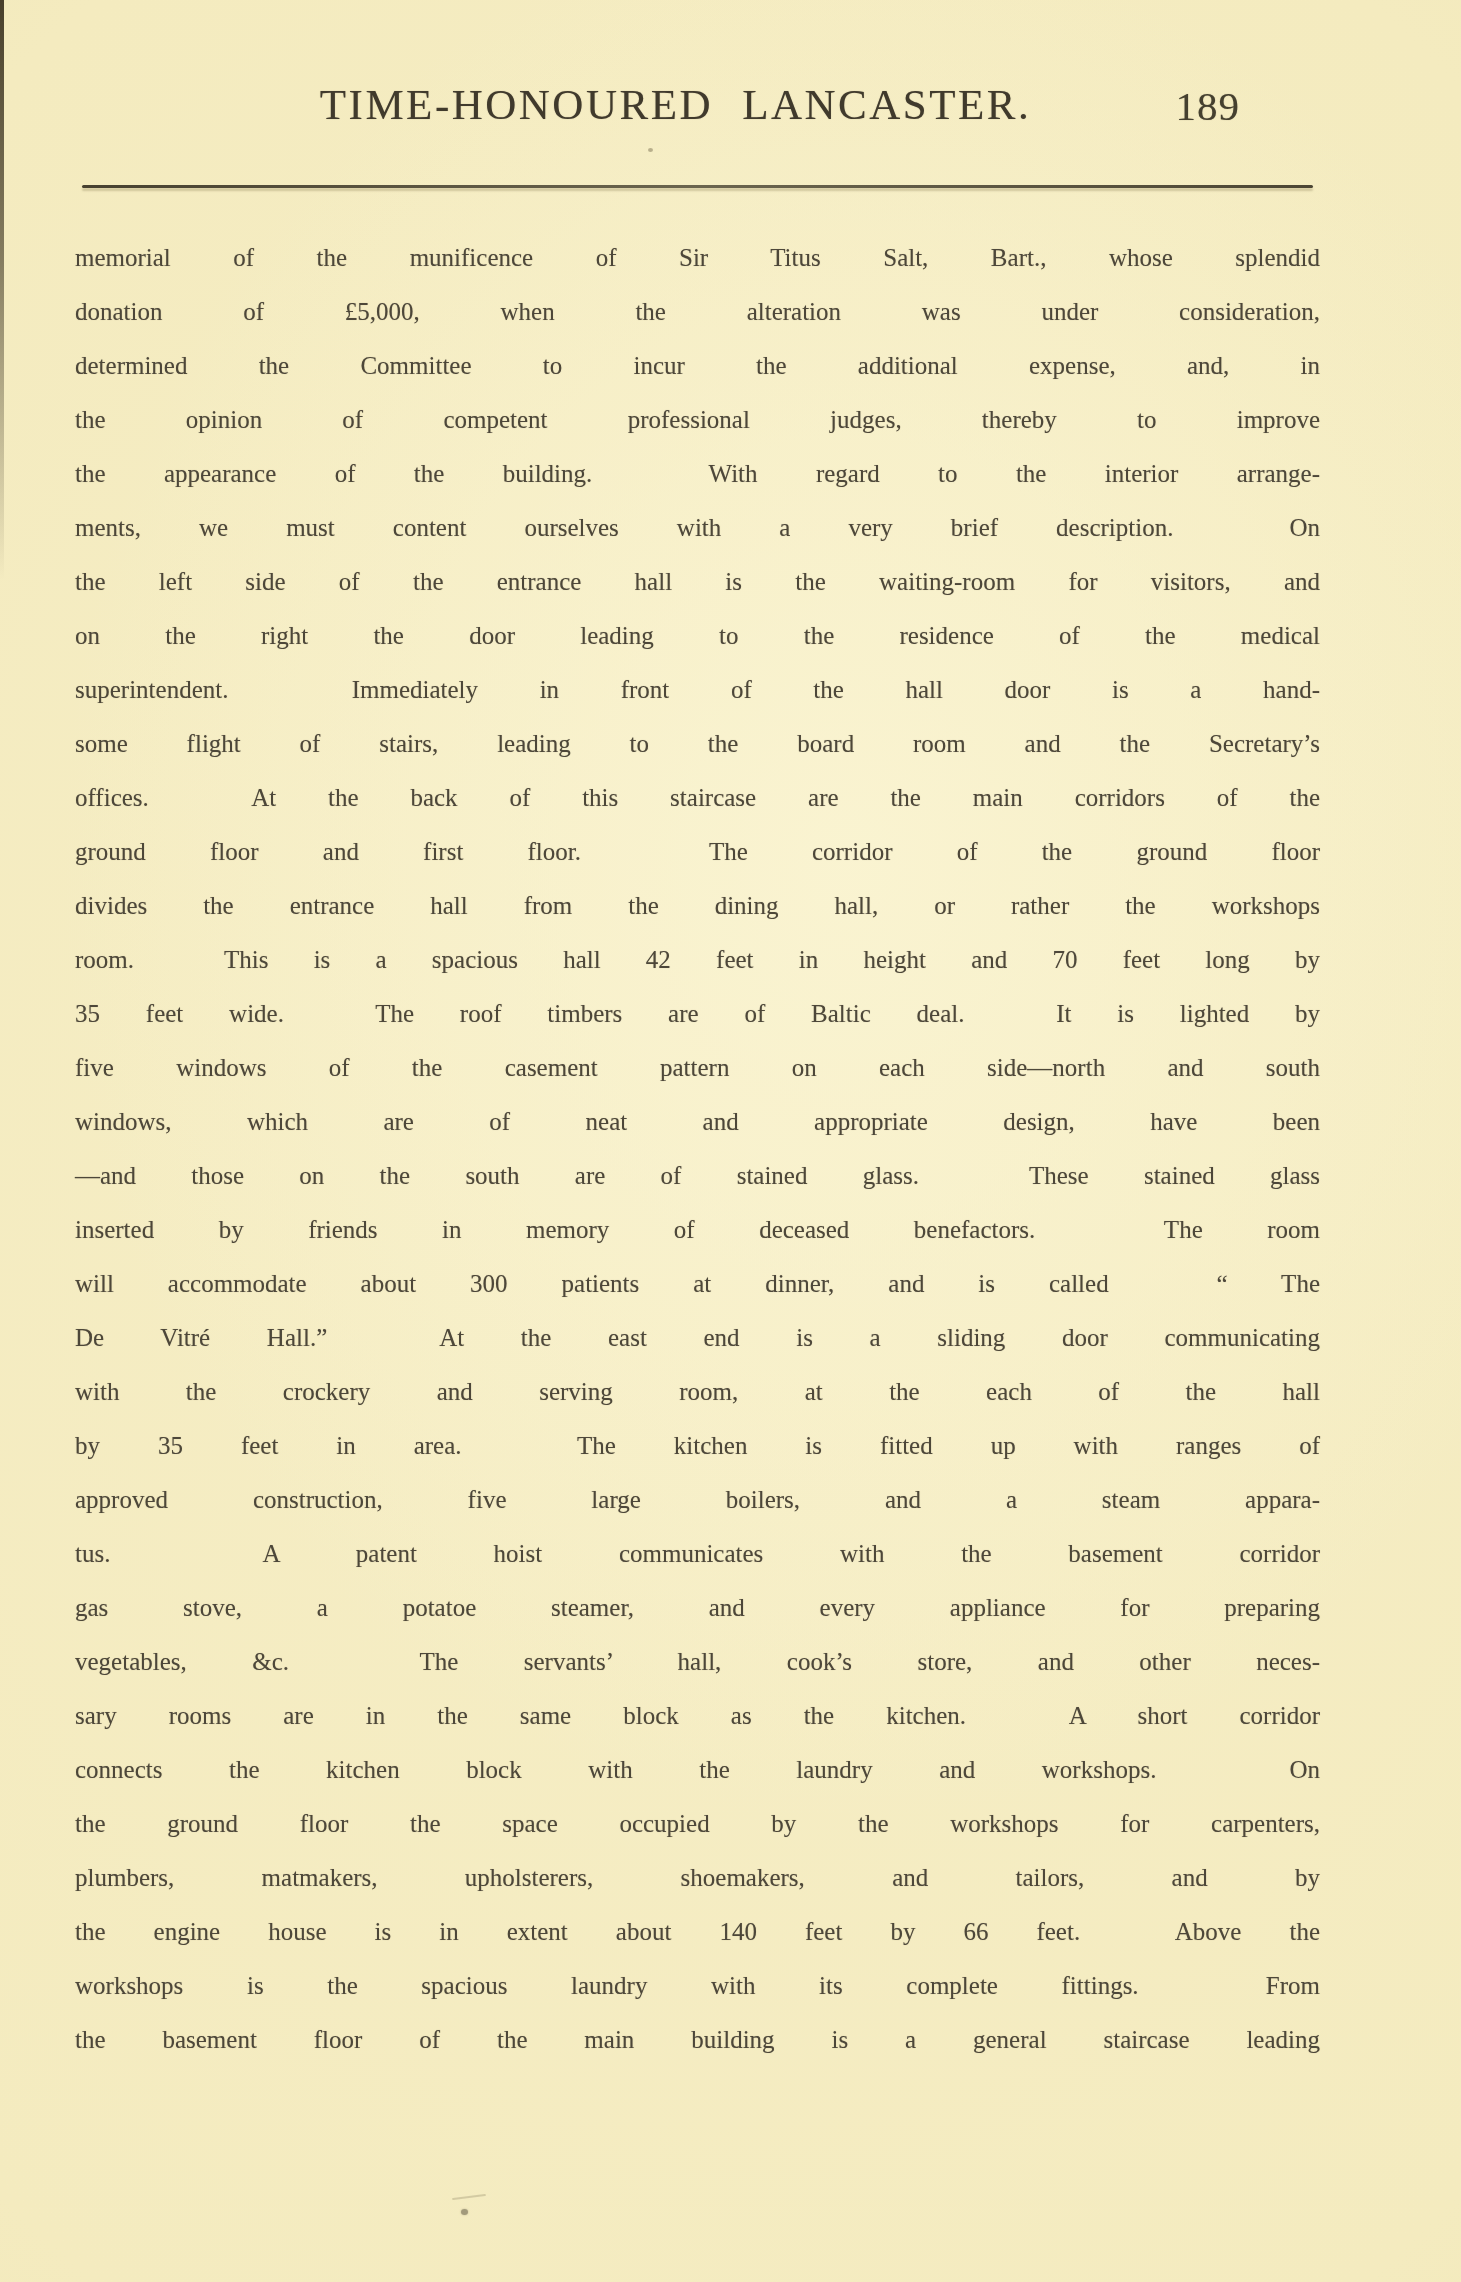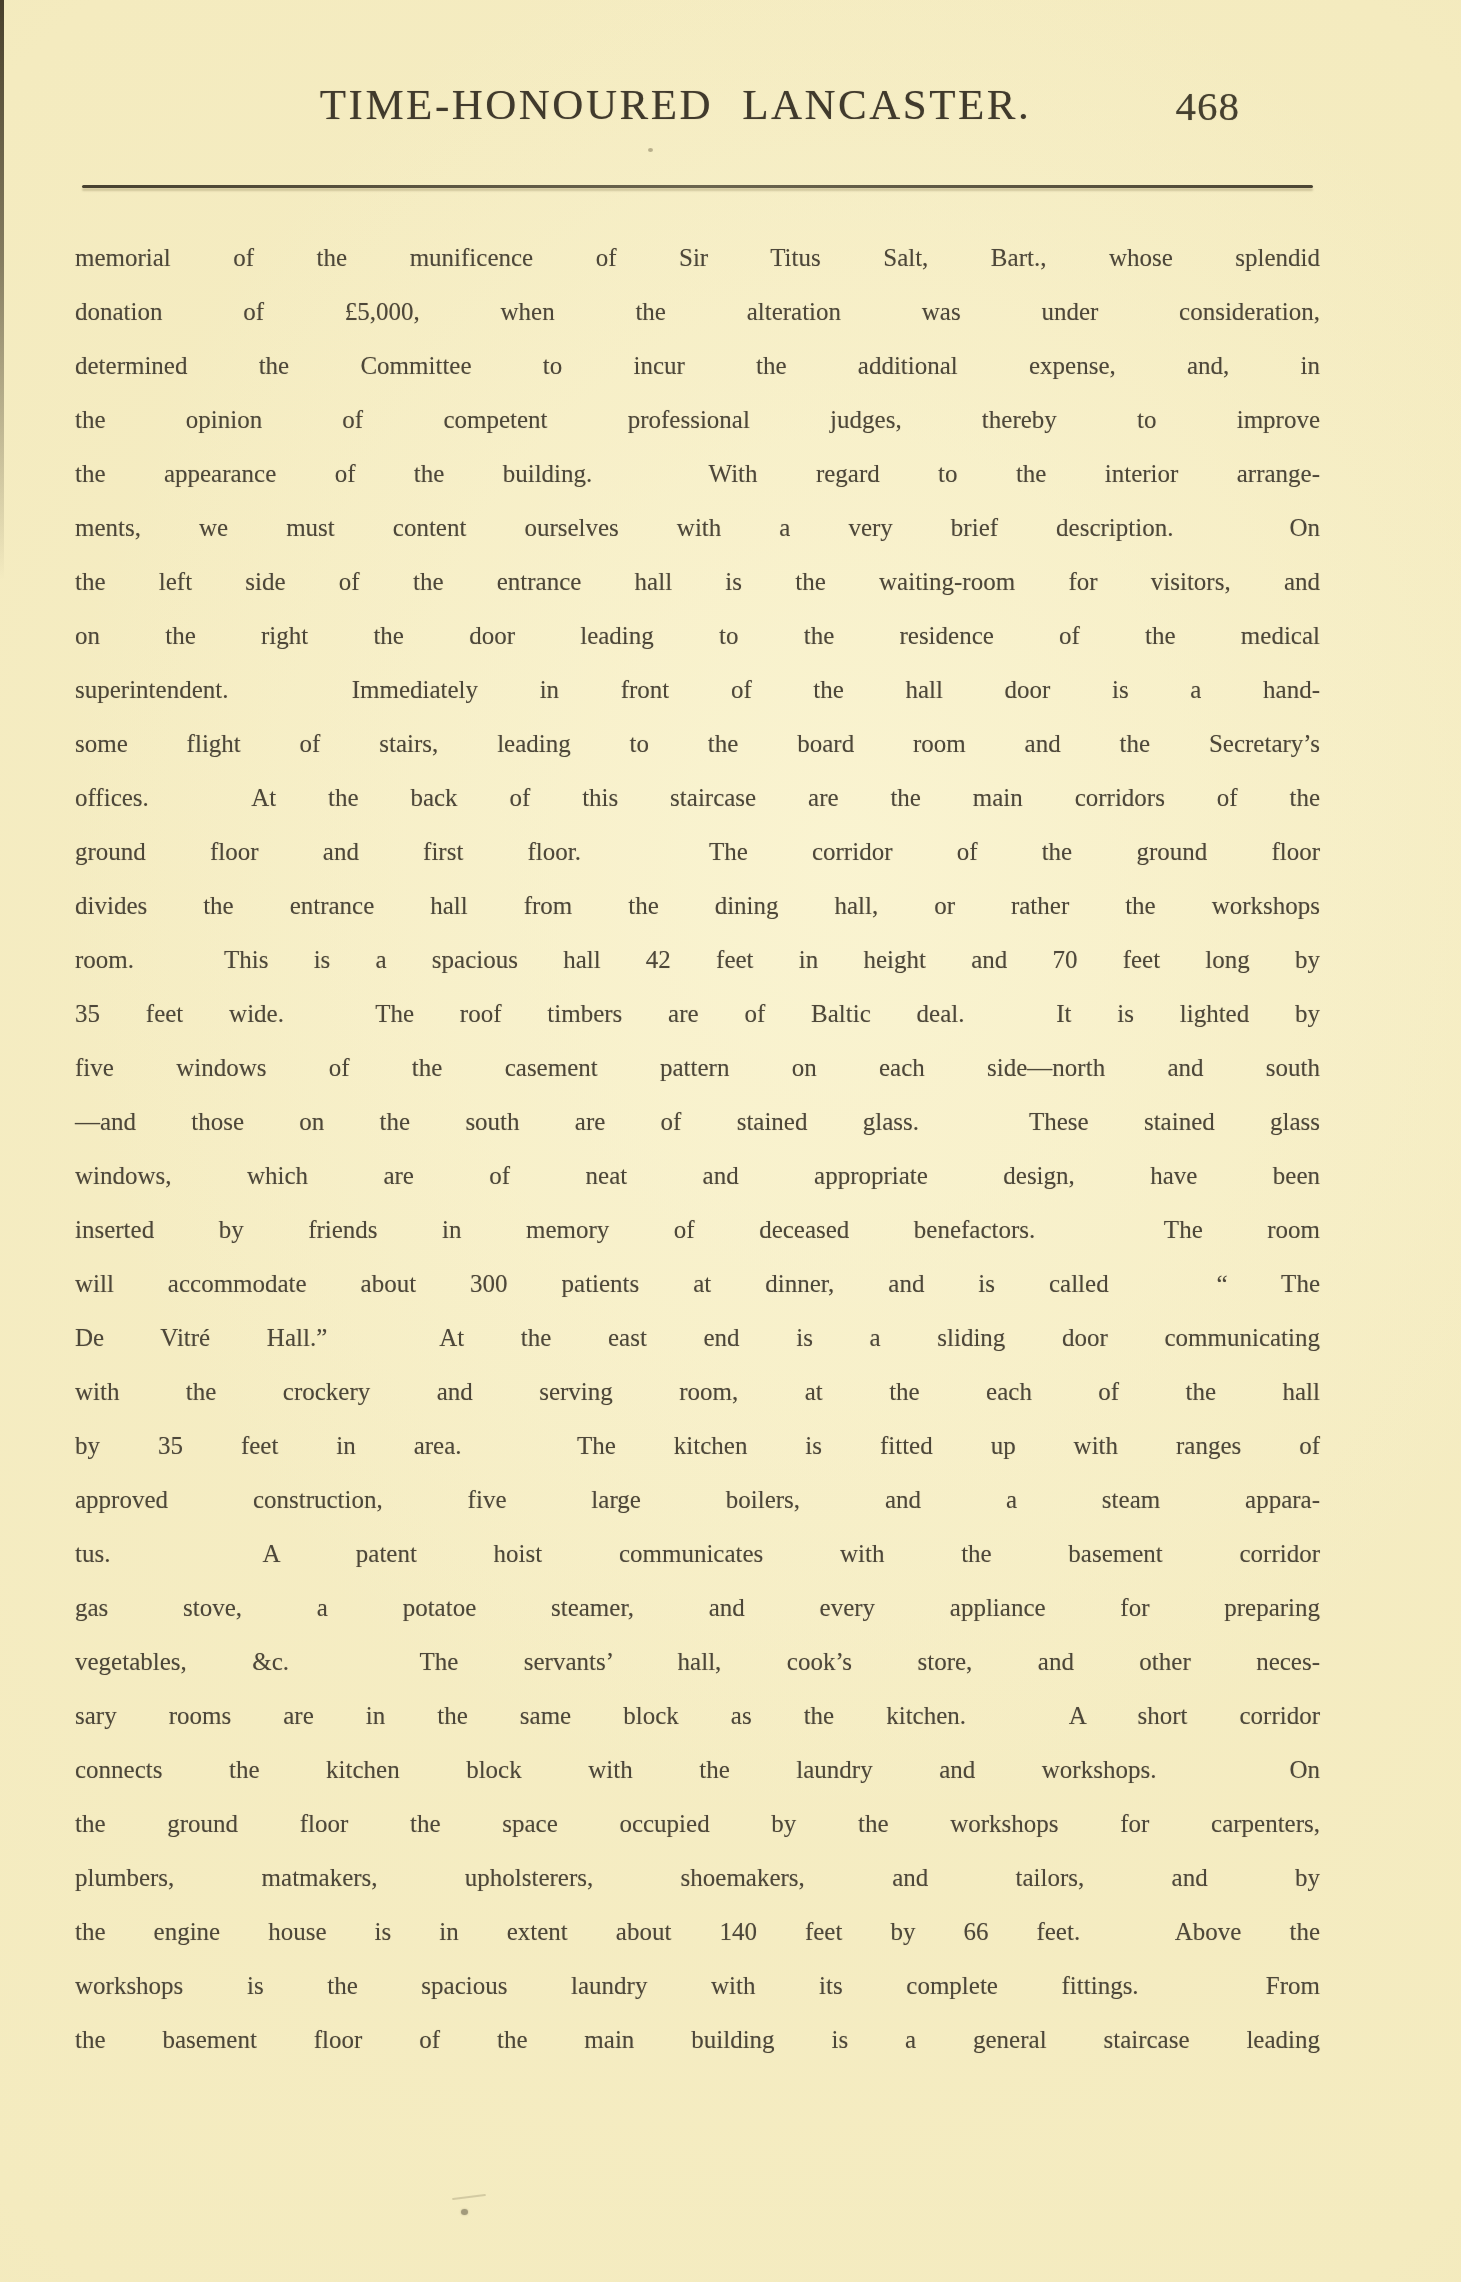--- a/index.html
+++ b/index.html
@@ -109,21 +109,21 @@
     background: rgba(150,140,105,0.35);
   }
 </style>
 </head>
 <body>
 
 <div class="page">
 
   <div class="header-row">
     <span class="page-title">TIME-HONOURED LANCASTER.</span>
-    <span class="page-number">468</span>
+    <span class="page-number">189</span>
   </div>
 
   <div class="divider-rule"></div>
 
   <div class="body-text">
       <div class="line">memorial of the munificence of Sir Titus Salt, Bart., whose splendid</div>
       <div class="line">donation of £5,000, when the alteration was under consideration,</div>
       <div class="line">determined the Committee to incur the additional expense, and, in</div>
       <div class="line">the opinion of competent professional judges, thereby to improve</div>
       <div class="line">the appearance of the building.&nbsp; With regard to the interior arrange-</div>
@@ -131,22 +131,22 @@
       <div class="line">the left side of the entrance hall is the waiting-room for visitors, and</div>
       <div class="line">on the right the door leading to the residence of the medical</div>
       <div class="line">superintendent.&nbsp; Immediately in front of the hall door is a hand-</div>
       <div class="line">some flight of stairs, leading to the board room and the Secretary’s</div>
       <div class="line">offices.&nbsp; At the back of this staircase are the main corridors of the</div>
       <div class="line">ground floor and first floor.&nbsp; The corridor of the ground floor</div>
       <div class="line">divides the entrance hall from the dining hall, or rather the workshops</div>
       <div class="line">room.&nbsp; This is a spacious hall 42 feet in height and 70 feet long by</div>
       <div class="line">35 feet wide.&nbsp; The roof timbers are of Baltic deal.&nbsp; It is lighted by</div>
       <div class="line">five windows of the casement pattern on each side—north and south</div>
+      <div class="line">windows, which are of neat and appropriate design, have been</div>
       <div class="line">—and those on the south are of stained glass.&nbsp; These stained glass</div>
-      <div class="line">windows, which are of neat and appropriate design, have been</div>
       <div class="line">inserted by friends in memory of deceased benefactors.&nbsp; The room</div>
       <div class="line">will accommodate about 300 patients at dinner, and is called&nbsp; “ The</div>
       <div class="line">De Vitré Hall.”&nbsp; At the east end is a sliding door communicating</div>
       <div class="line">with the crockery and serving room, at the each of the hall</div>
       <div class="line">by 35 feet in area.&nbsp; The kitchen is fitted up with ranges of</div>
       <div class="line">approved construction, five large boilers, and a steam appara-</div>
       <div class="line">tus.&nbsp; A patent hoist communicates with the basement corridor</div>
       <div class="line">gas stove, a potatoe steamer, and every appliance for preparing</div>
       <div class="line">vegetables, &amp;c.&nbsp; The servants’ hall, cook’s store, and other neces-</div>
       <div class="line">sary rooms are in the same block as the kitchen.&nbsp; A short corridor</div>

